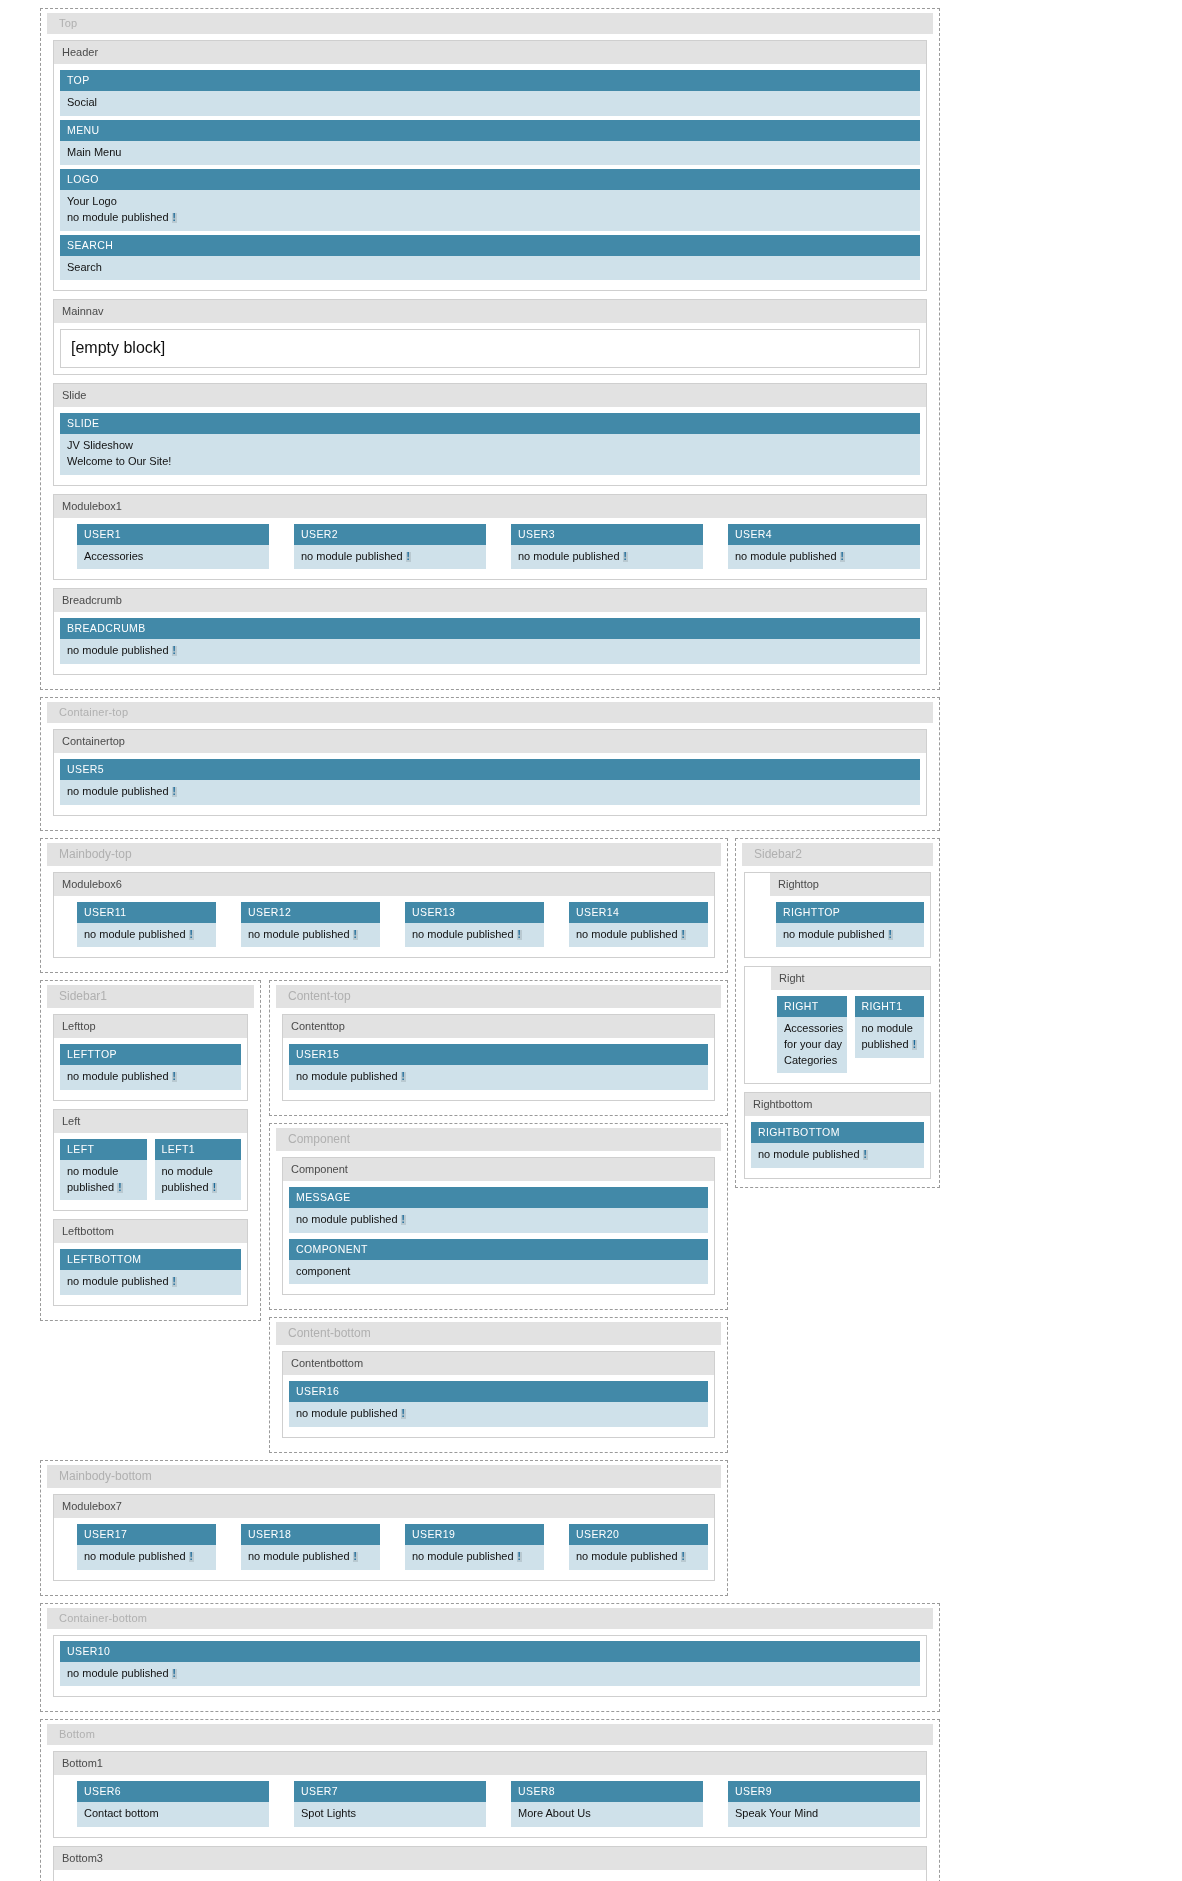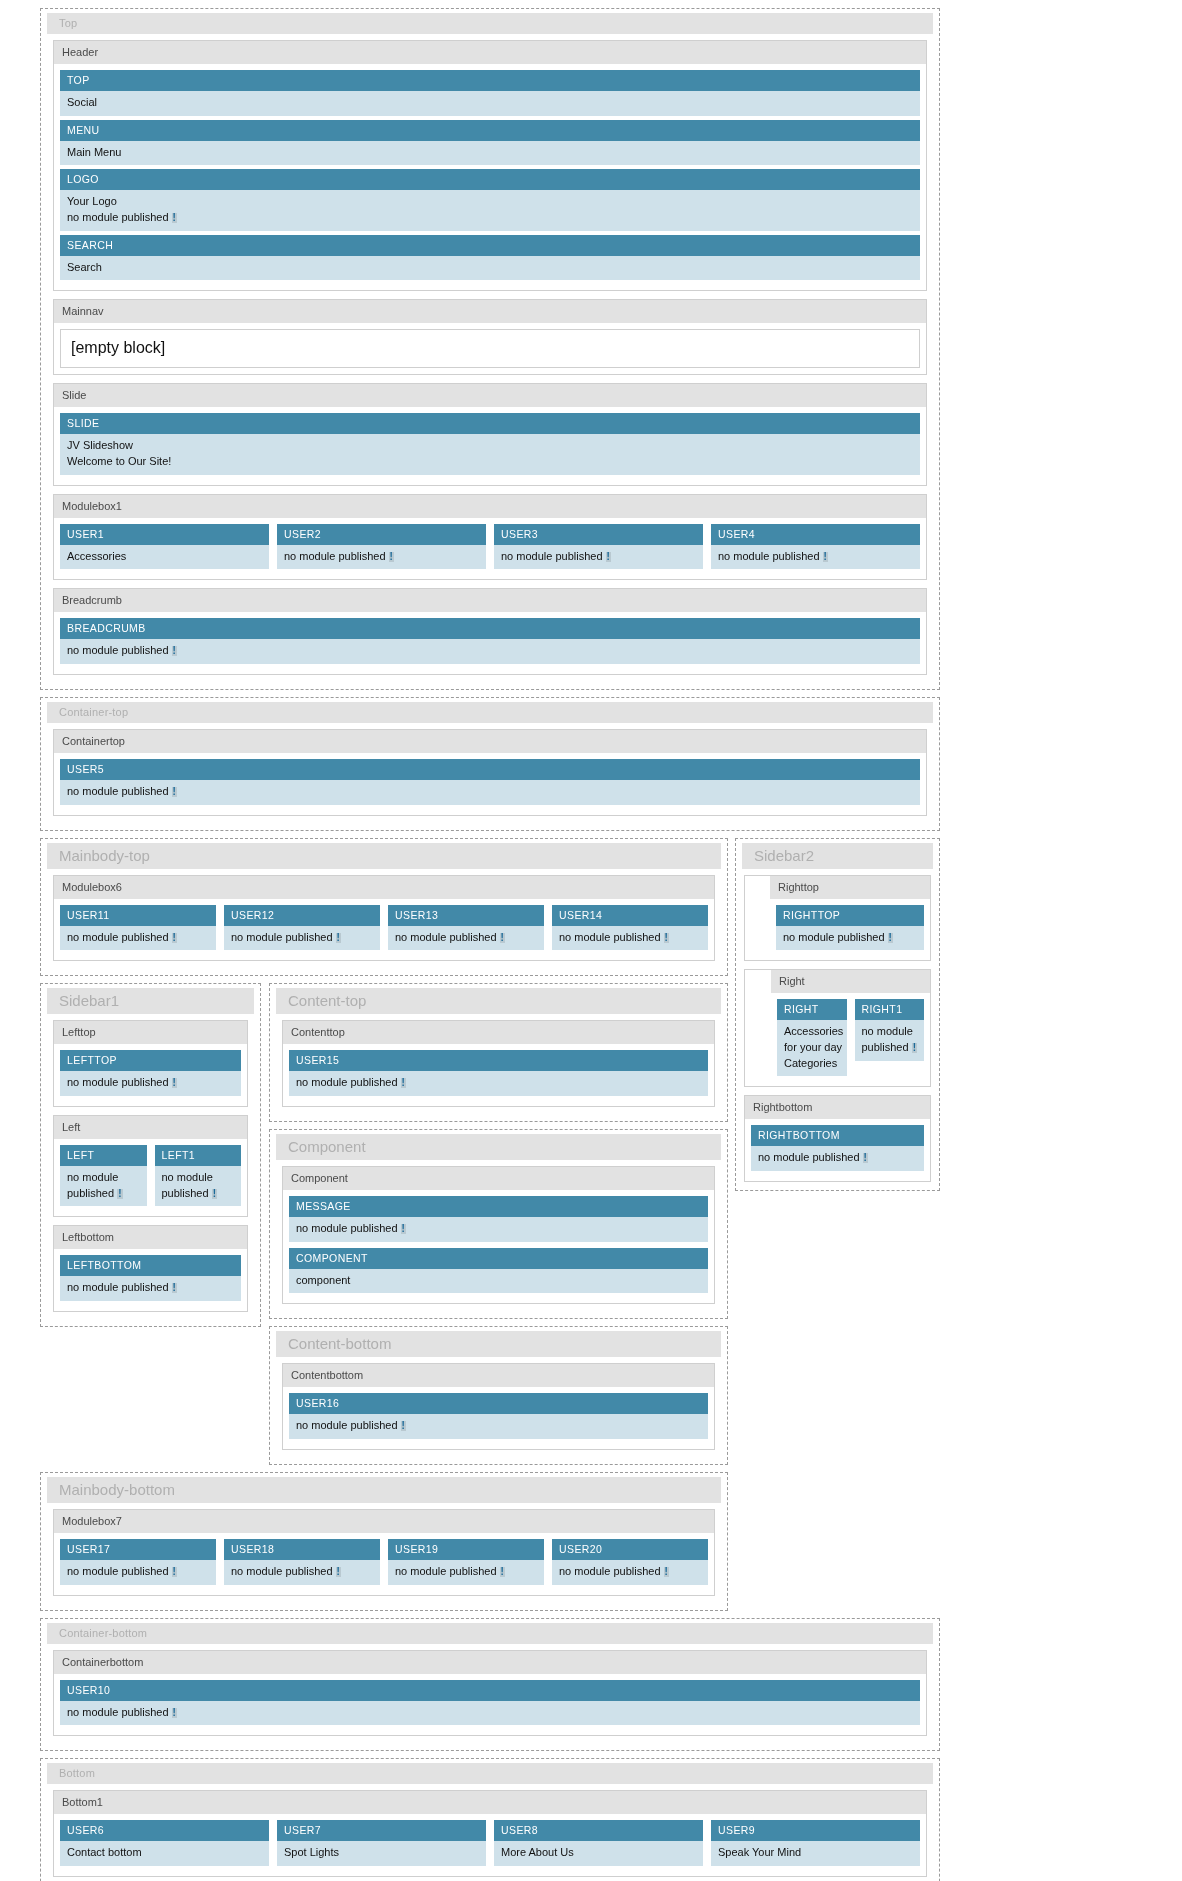--- a/index.html
+++ b/index.html
@@ -69,21 +69,21 @@
     color:#1b6a99;
     font-weight:bold;
     font-size:10px;
     background:#b9c9d1;
     line-height:1;
     padding:0 1px;
   }
 
   
   .row4{display:flex;gap:8px;}
-  .row4 > .mod{flex:1 1 0;min-width:0;}
+  .row4 > .mod{flex:1 1 0;min-width:0;margin-left:17px;}
   .row2{display:flex;gap:8px;}
   .row2 > .mod{flex:1 1 0;min-width:0;}
 
   
   .empty-block{
     border:1px solid #cfcfcf;
     background:#fff;
     padding:9px 0 10px 10px;
     font-size:16px;
     color:#111;
@@ -93,21 +93,21 @@
   
   .cols{display:flex;align-items:flex-start;gap:0;}
   .zone-inline{
     border:1px dashed #9a9a9a;
     background:#fff;
     box-sizing:border-box;
     padding:0 0 6px 0;
     margin-bottom:7px;
   }
   .zone-inline > .zone-title{
-    background:#e2e2e2;color:#b0b0b0;font-size:15px;
+    background:#e2e2e2;color:#b0b0b0;font-size:12px;
     padding:4px 0 5px 12px;margin:4px 6px 6px 6px;
   }
 
   .mainbody-wrap{width:688px;}
   .sidebar2-wrap{width:205px;margin-left:7px;}
   .sidebar1-col{width:221px;}
   .content-col{width:459px;margin-left:8px;}
 
   .w-mainbodytop{width:688px;}
 </style>
@@ -460,21 +460,20 @@
               </div>
           </div>
         </div>
       </div>
     </div>
   </div>
 
   <div class="zone" style="width:900px;margin-left:40px;">
     <div class="zone-title">Container-bottom</div>
     <div class="box">
-      <div class="box-title">Containerbottom</div>
       <div class="box-body">
         <div class="mod">
           <div class="mod-head">USER10</div>
           <div class="mod-body">
               <span class="ln"><span>no module published</span> <span class="bang">!</span></span>
             </div>
         </div>
       </div>
     </div>
   </div>

